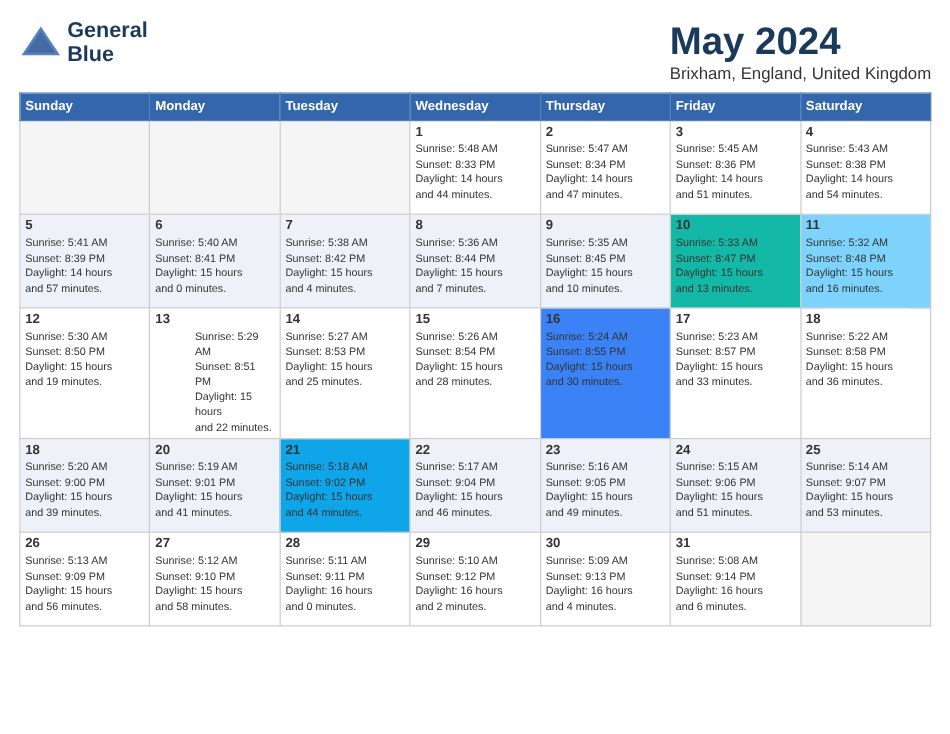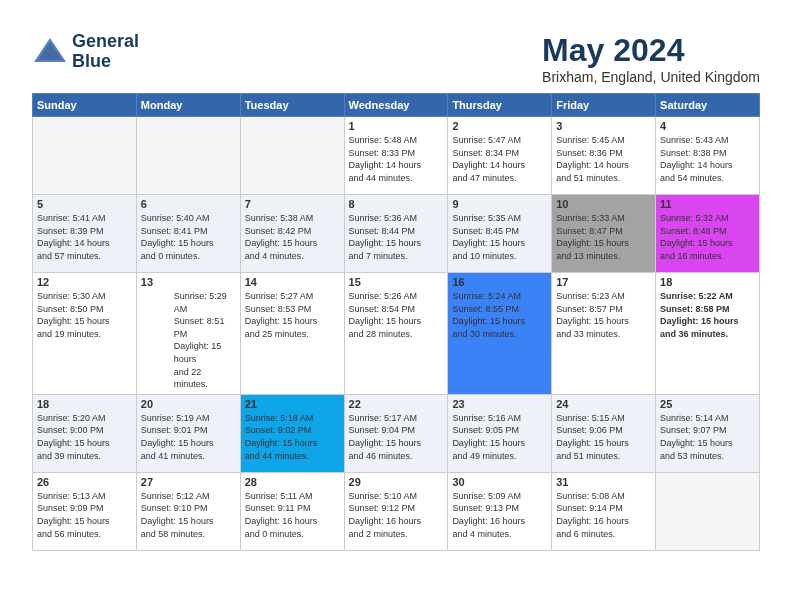--- a/index.html
+++ b/index.html
@@ -6,21 +6,21 @@
     body {
       font-family: Arial, sans-serif;
       background: #fff;
       width: 792px;
       height: 612px;
       overflow: hidden;
     }
     .page {
       width: 792px;
       height: 576px;
-      padding: 32px;
+      padding: 16px;
       background: #fff;
     }
     .header {
       display: flex;
       justify-content: space-between;
       align-items: flex-start;
       margin-bottom: 8px;
     }
     .logo {
       display: flex;
@@ -194,28 +194,28 @@
 Daylight: 15 hours
 and 7 minutes.</div>
           </td>
           <td style="background: rgb(238, 242, 248);">
             <span class="day-number">9</span>
             <div class="day-info" style="white-space: pre-line;">Sunrise: 5:35 AM
 Sunset: 8:45 PM
 Daylight: 15 hours
 and 10 minutes.</div>
           </td>
-          <td style="background: #a3a3a3;">
+          <td style="background: #14b8a6;">
             <span class="day-number">10</span>
             <div class="day-info" style="white-space: pre-line;">Sunrise: 5:33 AM
 Sunset: 8:47 PM
 Daylight: 15 hours
 and 13 minutes.</div>
           </td>
-          <td style="background: #d946ef;">
+          <td style="background: #7dd3fc;">
             <span class="day-number">11</span>
             <div class="day-info" style="white-space: pre-line;">Sunrise: 5:32 AM
 Sunset: 8:48 PM
 Daylight: 15 hours
 and 16 minutes.</div>
           </td>
         </tr>
         <tr>
           <td style="background: rgb(255, 255, 255);">
             <span class="day-number">12</span>
@@ -254,21 +254,21 @@
           </td>
           <td style="background: rgb(255, 255, 255);">
             <span class="day-number">17</span>
             <div class="day-info" style="white-space: pre-line;">Sunrise: 5:23 AM
 Sunset: 8:57 PM
 Daylight: 15 hours
 and 33 minutes.</div>
           </td>
           <td style="background: rgb(255, 255, 255); border-radius: 19px;">
             <span class="day-number">18</span>
-            <div class="day-info" style="white-space: pre-line; font-weight: bold;">Sunrise: 5:22 AM
+            <div class="day-info" style="white-space: pre-line;">Sunrise: 5:22 AM
 Sunset: 8:58 PM
 Daylight: 15 hours
 and 36 minutes.</div>
           </td>
         </tr>
         <tr>
           <td style="background: rgb(238, 242, 248);">
             <span class="day-number">18</span>
             <div class="day-info" style="white-space: pre-line;">Sunrise: 5:20 AM
 Sunset: 9:00 PM

